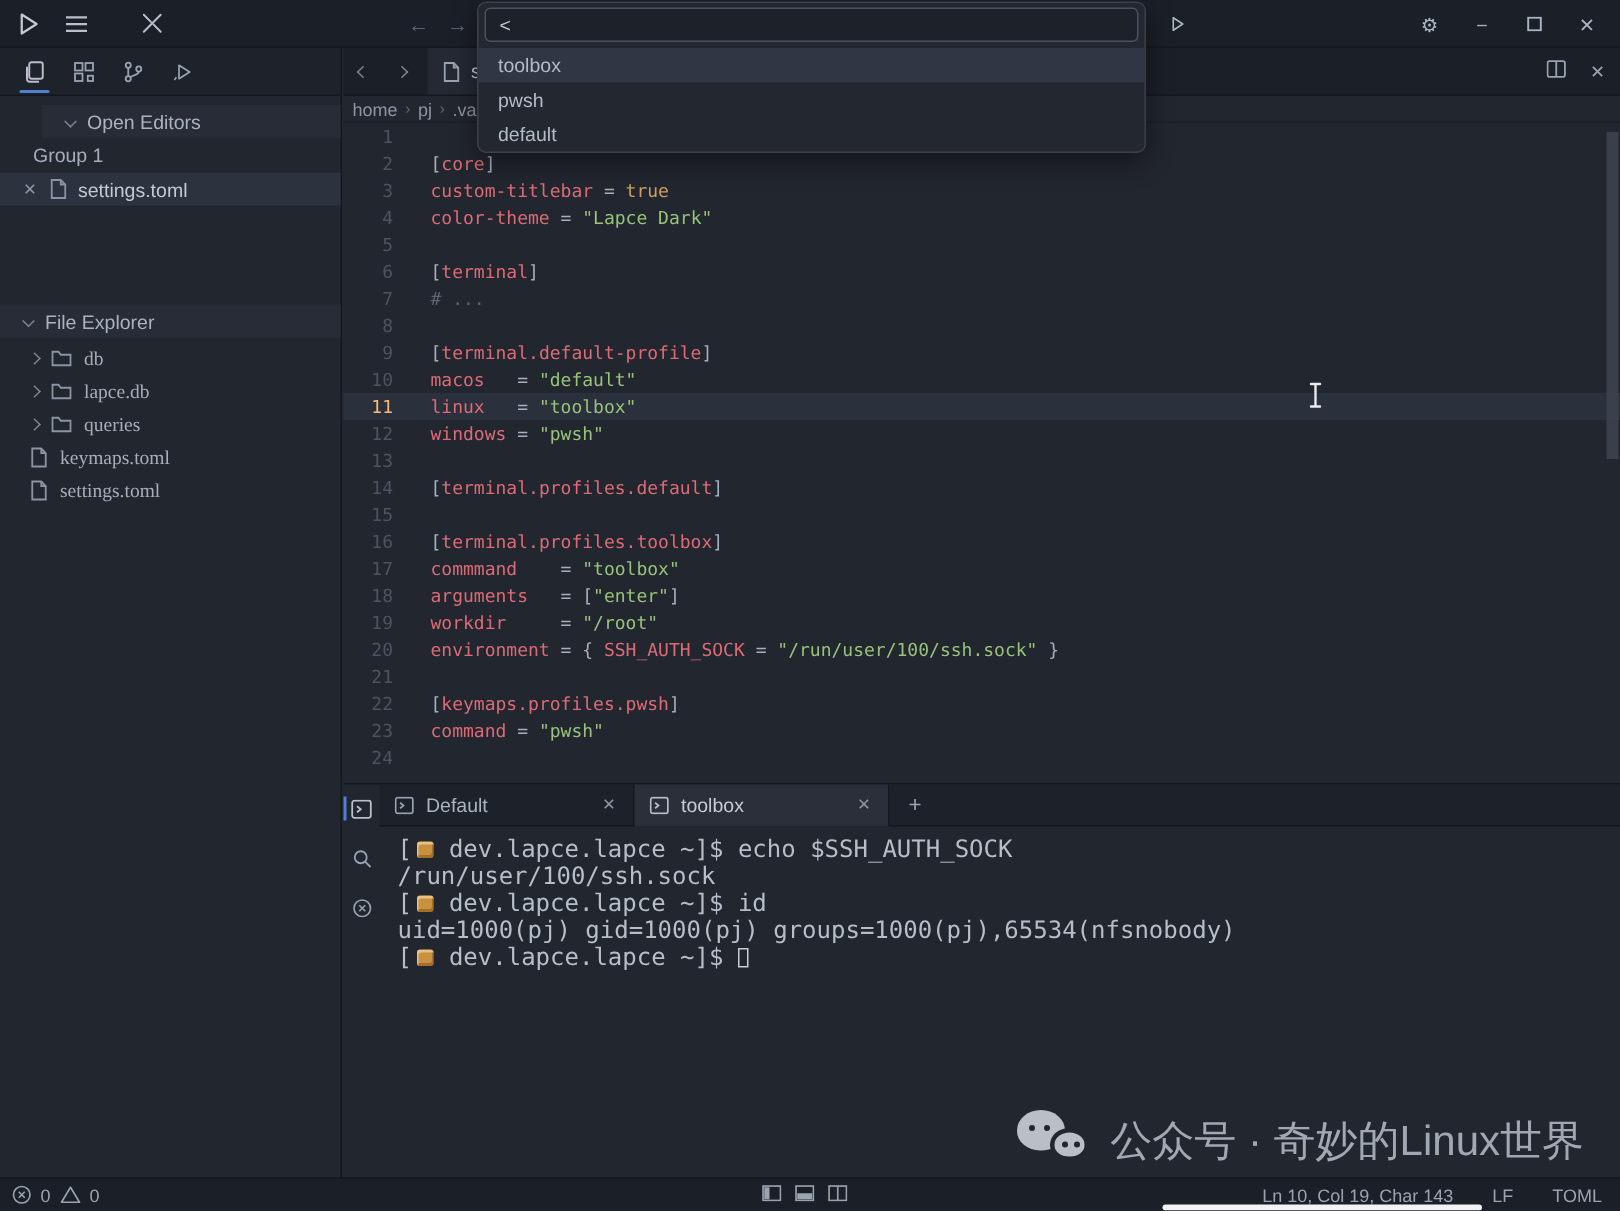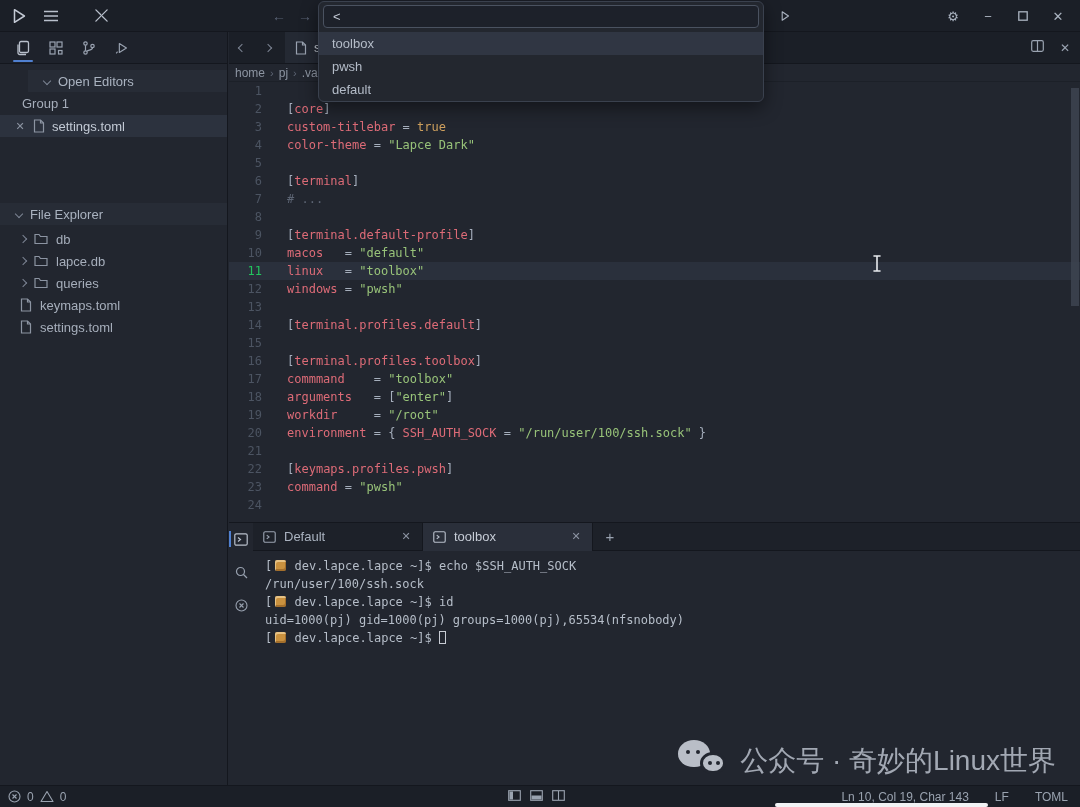--- a/index.html
+++ b/index.html
@@ -43,21 +43,21 @@
   .sect-header { height:22px; display:flex; align-items:center; gap:8px; padding-left:16px;
     background:#272c36; color:#aab3c0; }
   .row { height:22px; display:flex; align-items:center; color:#a6aebb; }
   .chev { width:6px; height:6px; border-right:1.5px solid #7d8594; border-top:1.5px solid #7d8594; display:inline-block; }
   .chev.right { transform:rotate(45deg); }
   .chev.down { transform:rotate(135deg); }
   #open-editors-header { margin-top:6px;margin-left:28px; }
   #group-row { padding-left:8px; height:23px;margin-left:14px; }
   #open-file-row { background:#2c323e; padding-left:14px; gap:7px; height:22px; color:#c3cad5; }
   #file-explorer-header { position:absolute; top:171px; left:0; right:0; }
-  #explorer-list { position:absolute; top:196px; left:0; right:12px; }
+  #explorer-list { position:absolute; top:196px; left:0; right:12px;font-family:Liberation Serif, serif; }
   .tree-row { padding-left:20px; gap:8px; }
   .tree-row.file { }
   .icon-svg { flex:none; display:inline-flex; align-items:center; justify-content:center; }
   .close-x { color:#8c94a2; font-size:11px; width:12px; text-align:center; }
 
   
   #editor { position:absolute; left:229px; top:32px; right:0; height:490px; background:#22262f; }
   #editor-tabbar { height:32px; background:#1b1f27; border-bottom:1px solid #14171e;
     display:flex; align-items:center; position:relative; }
   .tab-nav { width:26px; display:flex; justify-content:center; color:#596274; }
@@ -65,42 +65,42 @@
     display:flex; align-items:center; gap:7px; padding:0 10px; color:#c6ccd6; }
   #editor-tabbar-right { position:absolute; right:10px; display:flex; gap:16px; align-items:center; color:#9aa3b1; }
   #breadcrumb { height:18px; display:flex; align-items:center; gap:5px; padding-left:6px;
     color:#8d95a2; font-size:12px; border-bottom:1px solid #1c2028; background:#22262f; }
   .bc-sep { color:#5d6574; font-size:11px; }
   #code-area { position:relative; }
   .cline { display:flex; height:18px; line-height:18px; font-size:12px; white-space:pre; }
   .cline.active { background:#2a303c; }
   .gut { width:33px; text-align:right; color:#4c5462; flex:none;
     font-family:"DejaVu Sans Mono", monospace; }
-  .cline.active .gut { color:#22c55e; }
+  .cline.active .gut { color:#fdba74; }
   .ccode { padding-left:25px; font-family:"DejaVu Sans Mono", monospace; }
   .tok-k { color:#dd6b77; } .tok-s { color:#98c379; } .tok-p { color:#a6afbd; }
   .tok-b { color:#cfa05e; } .tok-c { color:#5c6473; } .tok-w { color:#b6bec9; }
   #editor-scrollbar { position:absolute; right:1px; top:56px; width:8px; height:218px;
     background:#3d4450; opacity:.85; }
 
   
   #panel { position:absolute; left:229px; top:522px; right:0; height:263px;
     background:#22262f; border-top:1px solid #14171e; }
   #panel-rail { position:absolute; left:0; top:0; width:24px; height:100%; }
   .prail-icon { height:33px; display:flex; align-items:center; justify-content:center; color:#98a1af; position:relative; }
   .prail-icon.active::before { content:""; position:absolute; left:0; top:8px; width:2px; height:16px; background:#5080d0; }
   #panel-tabbar { position:absolute; left:24px; right:0; top:0; height:28px;
     background:#1d2129; border-bottom:1px solid #14171e; display:flex; align-items:center; }
   .term-tab { width:170px; height:28px; display:flex; align-items:center; gap:8px;
     padding:0 10px; border-right:1px solid #14171e; color:#aab3c0; }
   .term-tab.active { background:#2a2f3a; color:#c6ccd6; }
   .term-tab .tab-label { flex:1; }
   #term-plus { width:34px; text-align:center; color:#9aa3b1; font-size:15px; }
   #term-lines { position:absolute; left:36px; top:34px; right:6px; }
-  .tline { height:18px; line-height:18px; font-size:12px; white-space:pre;
+  .tline { height:18px; line-height:18px; font-size:16px; white-space:pre;
     font-family:"DejaVu Sans Mono", monospace; color:#b4bcc8; }
   .cube { display:inline-block; width:11px; height:11px; margin:0 1px -1px 3px;
     background:#c9913f; border-radius:2px;
     box-shadow:inset 1px 2px 0 rgba(255,235,190,.55), inset -1px -2px 0 rgba(120,70,20,.45); }
   .tcursor { display:inline-block; width:7px; height:13px; margin-bottom:-2px;
     border:1px solid #c8ccd4; }
 
   
   #statusbar { position:absolute; left:0; top:785px; width:1080px; height:22px;
     background:#1b1f27; border-top:1px solid #14171e; display:flex; align-items:center;

